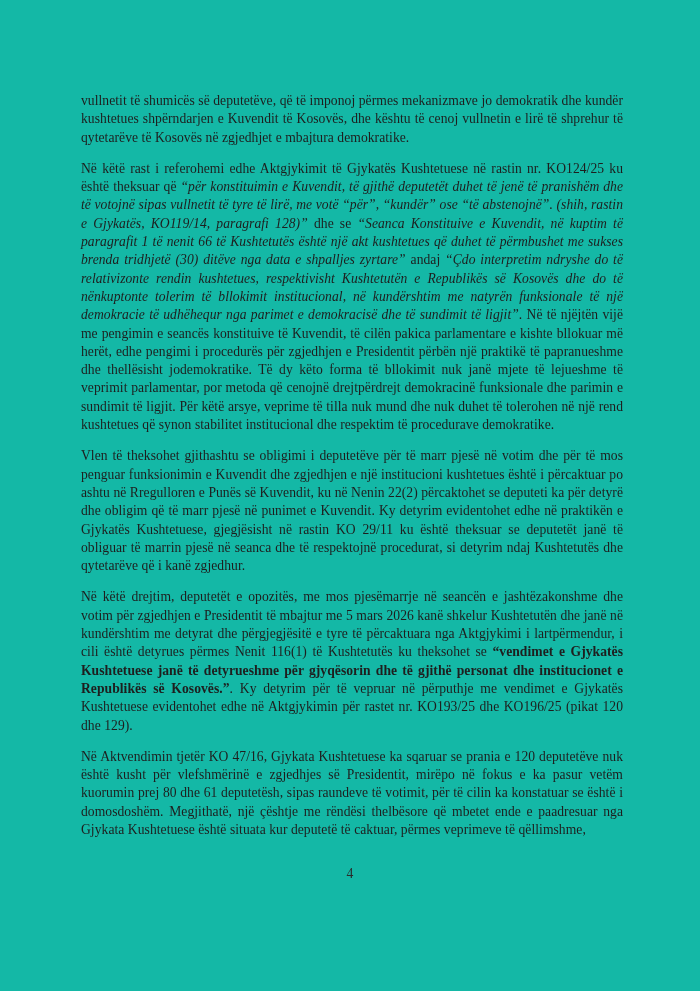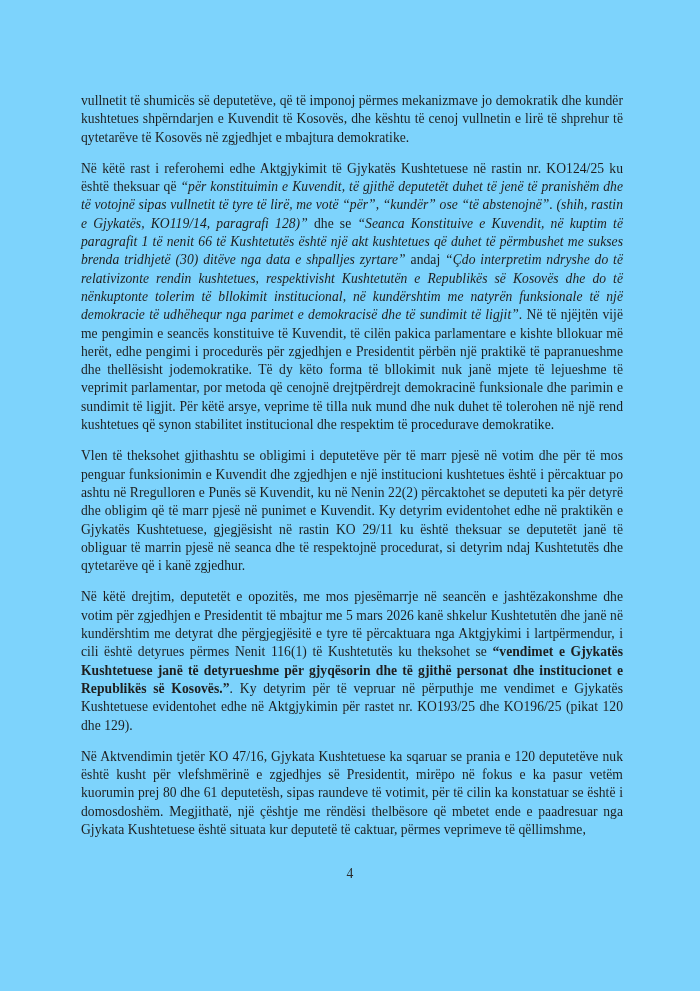--- a/index.html
+++ b/index.html
@@ -4,21 +4,21 @@
 <style>
   html, body {
     margin: 0;
     padding: 0;
     background: #ffffff;
   }
   .page {
     position: relative;
     width: 700px;
     height: 991px;
-    background: #7dd3fc;
+    background: #14b8a6;
     overflow: hidden;
     font-family: "Liberation Serif", serif;
     color: #1e1e1e;
   }
   .text-block {
     position: absolute;
     left: 81px;
     top: 92px;
     width: 542px;
   }

